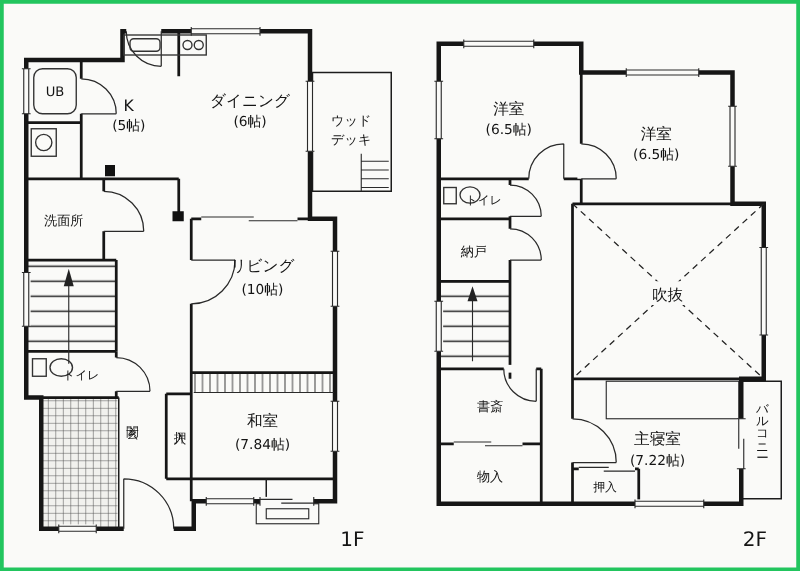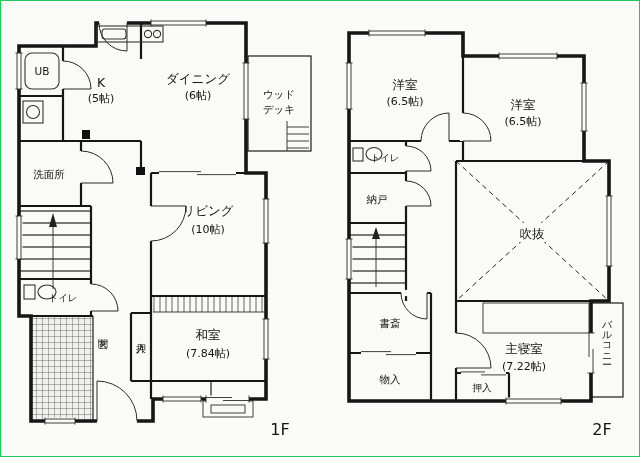--- a/index.html
+++ b/index.html
@@ -1,17 +1,17 @@
 <!DOCTYPE html>
 <html><head>
 <meta charset="utf-8">
 <style>
   html,body{margin:0;padding:0;background:#e8e8e6;}
   #stage{position:relative;width:640px;height:457px;background:#fafaf8;overflow:hidden;
-         font-family:"DejaVu Sans","Liberation Sans",sans-serif;border:1px solid #22c55e;box-sizing:border-box;}
+         font-family:"DejaVu Sans","Liberation Sans",sans-serif;border:3px solid #22c55e;box-sizing:border-box;}
   svg{display:block;}
   text{fill:#141414;font-family:"DejaVu Sans","Liberation Sans",sans-serif;}
   .lbl{text-anchor:middle;font-size:12.5px;}
   .sz{text-anchor:middle;font-size:11px;}
   .t10{font-size:10.5px;text-anchor:middle;}
   .t9{font-size:9.5px;text-anchor:middle;}
   .tf{font-size:16px;text-anchor:middle;}
   .vert{writing-mode:vertical-rl;text-orientation:upright;font-size:10px;}
   .wallO{fill:none;stroke:#161616;stroke-width:3.6;stroke-linejoin:miter;}
   .wall{fill:none;stroke:#161616;stroke-width:2.2;}

